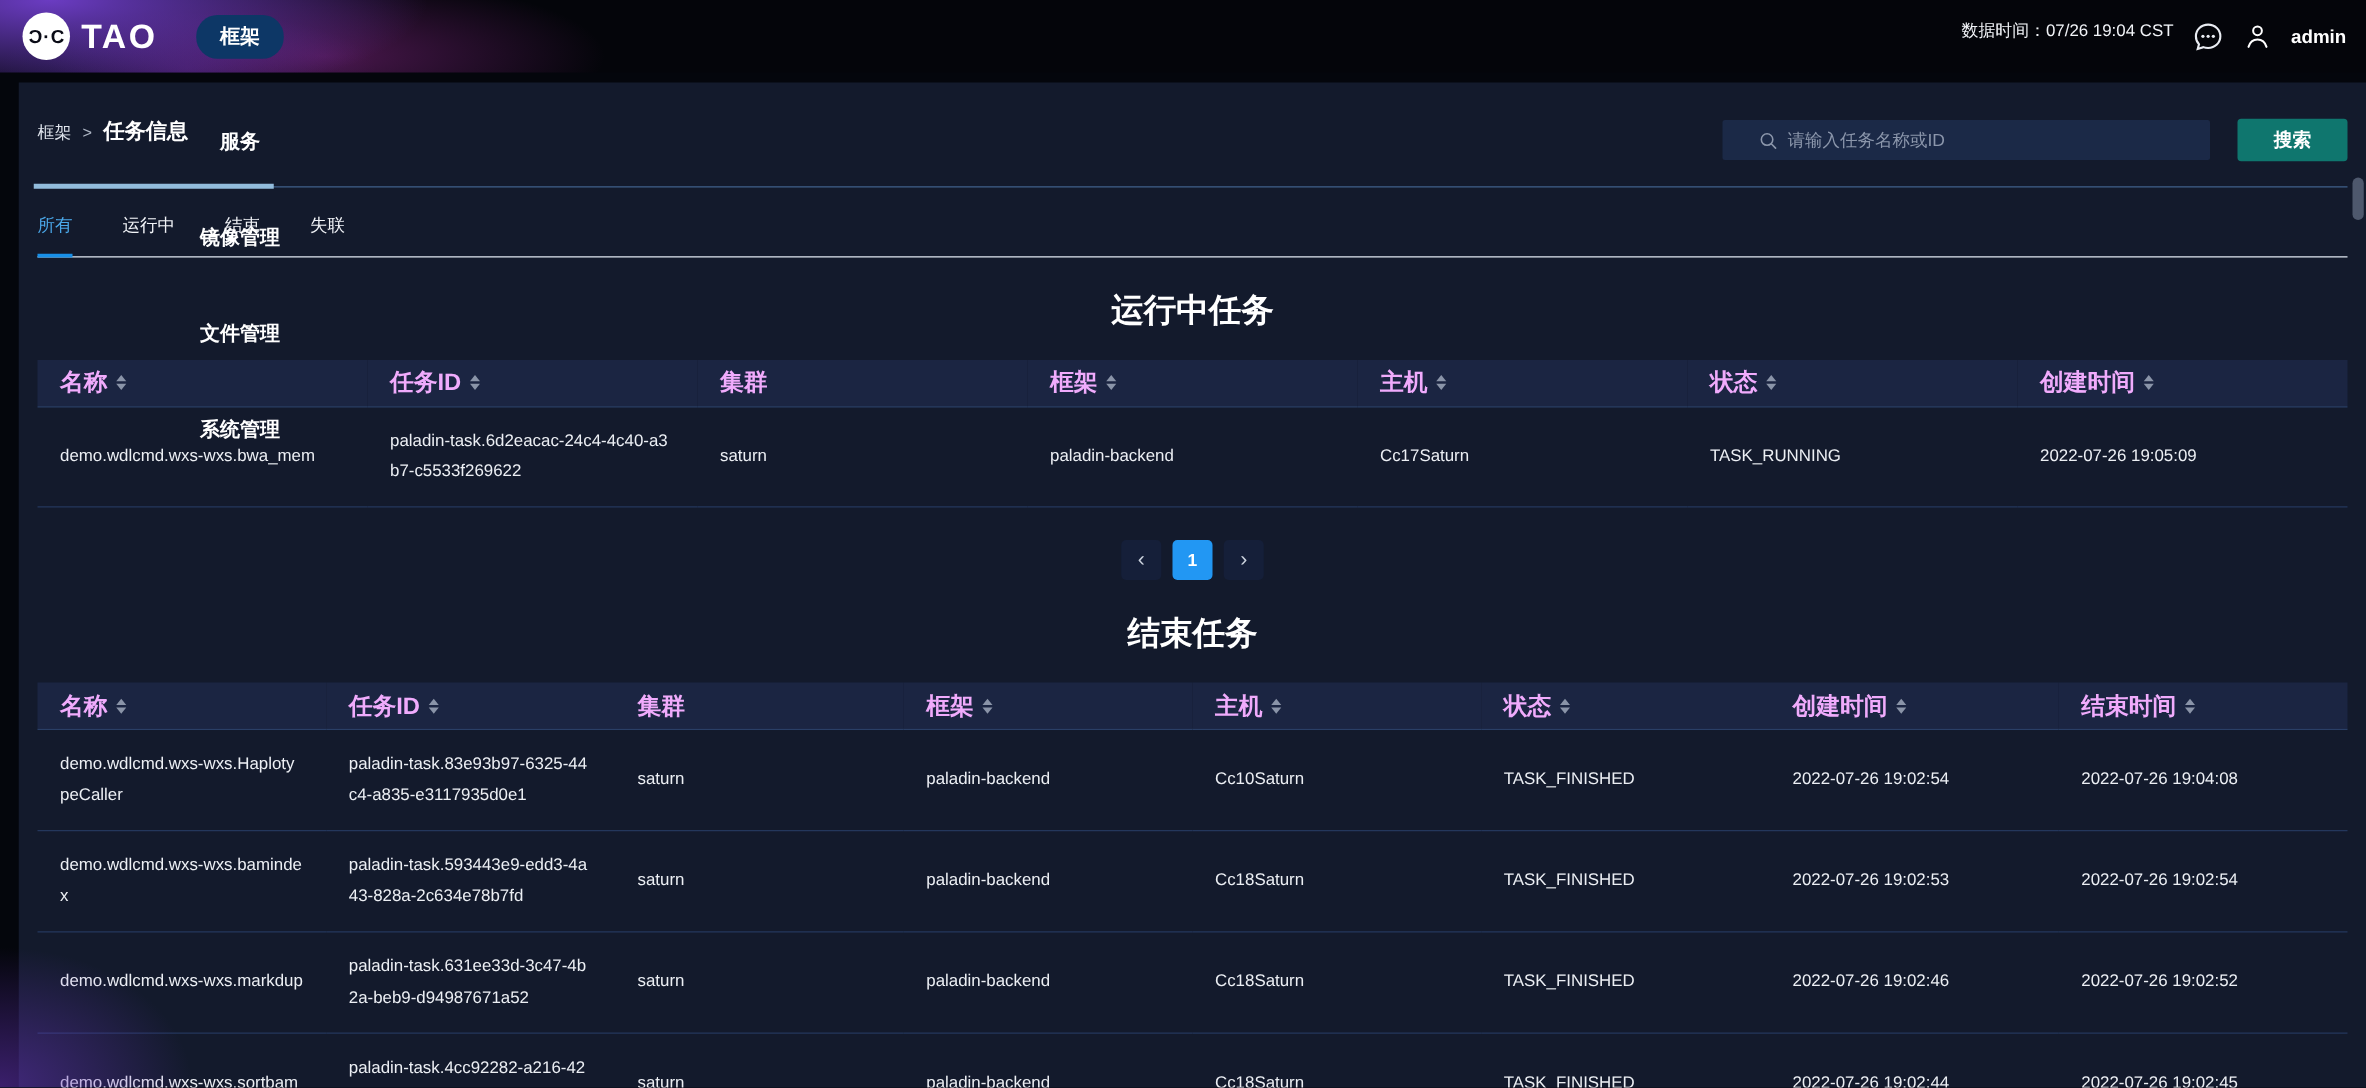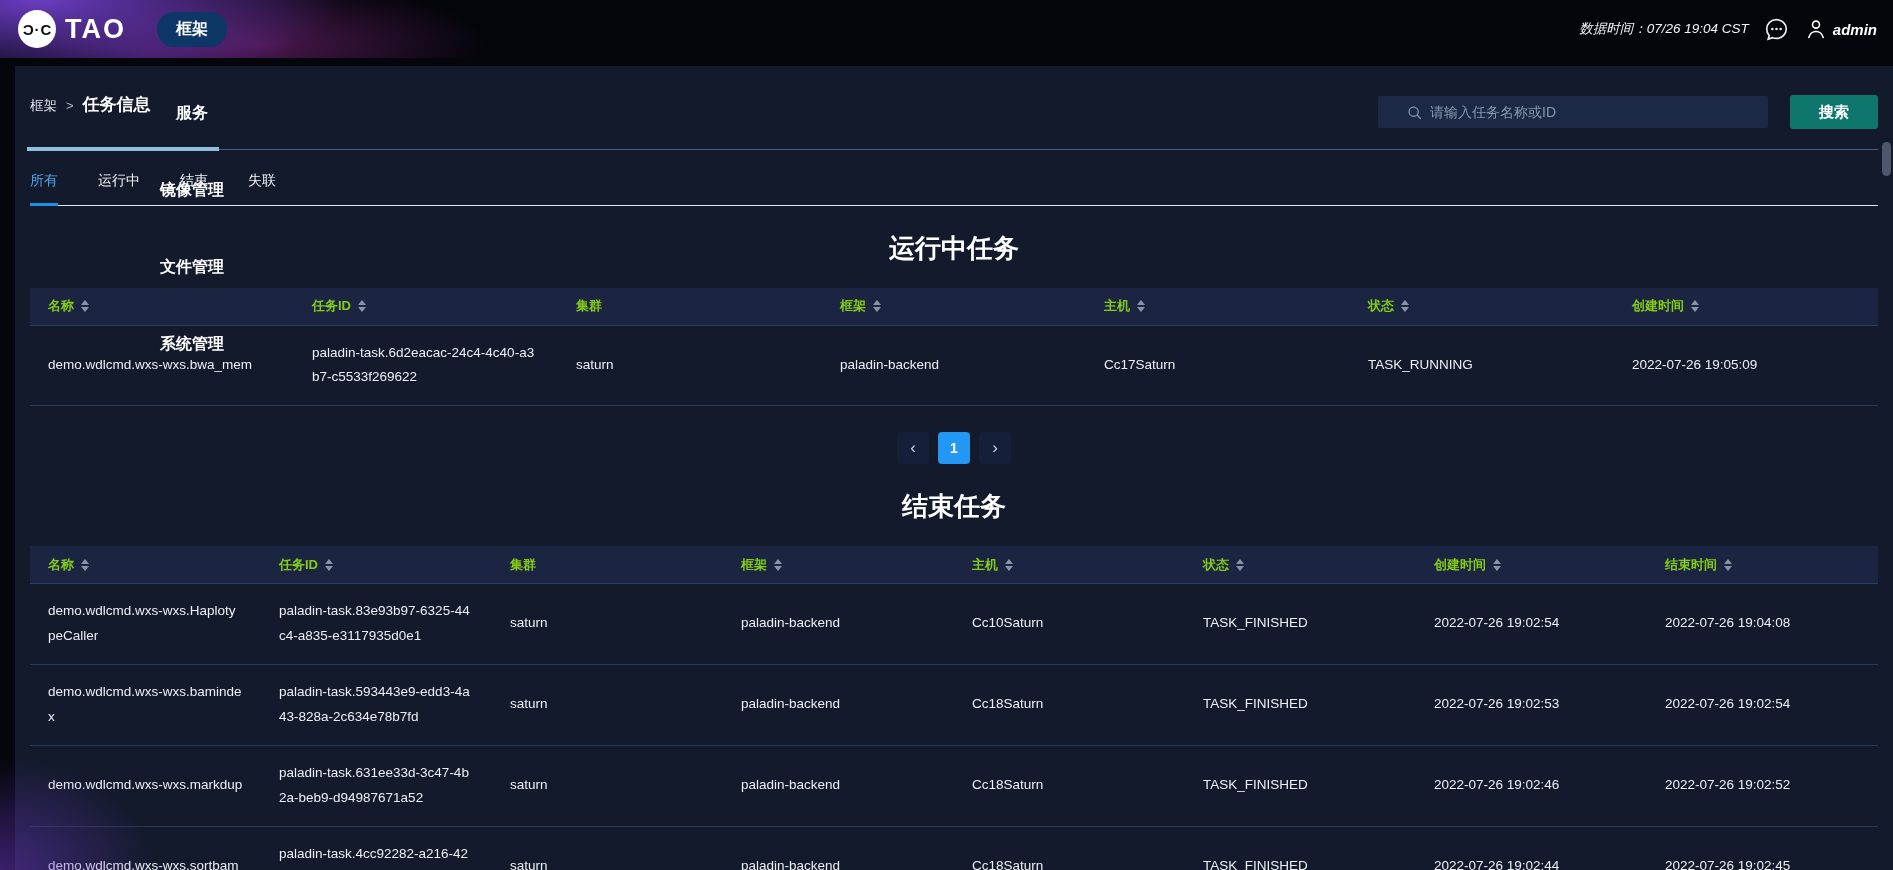--- a/index.html
+++ b/index.html
@@ -32,24 +32,24 @@
     font-weight:900; font-size:15px; color:#0a0b16; letter-spacing:0;
   }
   .logo-circle .flip{ display:inline-block; transform:scaleX(-1); }
   .logo-circle .dot{ margin:0 1px; }
   .logo-text{ font-size:27px; font-weight:bold; letter-spacing:2px; color:#fff; }
   .nav-items{ display:flex; align-items:center; gap:56px; list-style:none;flex-direction:column; }
   .nav-item{ font-size:16px; font-weight:bold; color:#ffffff; cursor:pointer; white-space:nowrap; }
   .nav-item.active{
     background:#0d3766; border-radius:17px; padding:7px 19px; margin:0 -19px;
   }
-  .topnav-right{ margin-left:auto; display:flex; align-items:center; gap:14px;font-style:italic; }
+  .topnav-right{ margin-left:auto; display:flex; gap:14px; }
   .data-time{ font-size:13.5px; color:#f2f4f8; white-space:nowrap; }
   .icon-btn{ display:flex; align-items:center; cursor:pointer; }
-  .user{ display:flex; align-items:center; gap:5px; }
+  .user{ display:flex; align-items:center; gap:15px; }
   .user-name{ font-size:15px; font-weight:bold; color:#fff; }
   
   .panel{
     margin:8px 0 0 15px; width:1878px; height:804px;
     background:#131a2c; padding:0 15px; position:relative;
   }
   .page-head{ display:flex; justify-content:space-between; align-items:flex-start; padding-top:27px; }
   .crumbs{ display:flex; align-items:baseline; gap:9px; }
   .crumb-parent{ font-size:13.5px; color:#dfe4ec; }
   .crumb-sep{ font-size:13px; color:#aeb6c4; }
@@ -74,21 +74,21 @@
   
   .tabs{ display:flex; gap:40px; padding-top:16px; border-bottom:1px solid #e2e9f2; }
   .tab{ font-size:14px; color:#f2f4f8; padding:6px 0 15px; cursor:pointer; position:relative; }
   .tab.active{ color:#4aa7e8; }
   .tab.active::after{ content:""; position:absolute; left:0; right:0; bottom:-1px; height:3px; background:#1890e8; }
   
   .section-title{ text-align:center; font-size:26px; font-weight:bold; color:#fff; margin:25px 0 22px; }
   table{ width:100%; border-collapse:collapse; table-layout:fixed; }
   th{
     background:#1b2542; height:37px; text-align:left; padding:0 18px;
-    font-size:13px; font-weight:bold; color:#84cc16; white-space:nowrap;text-decoration:underline;
+    font-size:19px; font-weight:bold; color:#f0abfc; white-space:nowrap;text-decoration:underline;
   }
   td{
     padding:15px 18px; font-size:13.5px; color:#eceff4; line-height:1.85;
     word-break:break-all; vertical-align:middle; border-bottom:1px solid #24375c;
   }
   tbody tr:first-child td{ border-top:1px solid #2a3f66; }
   .th-inner{ display:inline-flex; align-items:center; }
   .sort{ display:inline-flex; flex-direction:column; gap:2px; margin-left:7px; }
   .sort i{ width:0; height:0; border-left:4px solid transparent; border-right:4px solid transparent; }
   .sort .up{ border-bottom:5px solid #8a94a8; }

